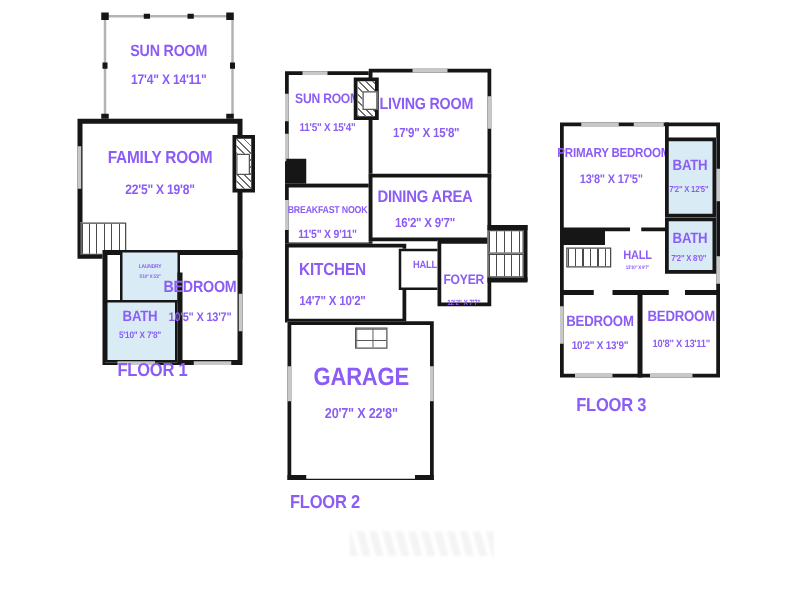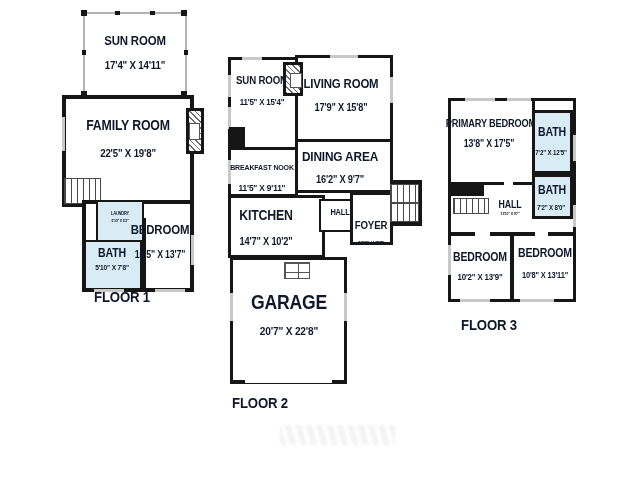--- a/index.html
+++ b/index.html
@@ -1,18 +1,18 @@
 <!DOCTYPE html>
 <html><head>
 <meta charset="utf-8">
 <style>
   html,body { margin:0; padding:0; background:#ffffff; }
   .canvas {
     position:relative; width:640px; height:480px; background:#ffffff;
-    font-family:"Liberation Sans", sans-serif; color:#0f172a; overflow:hidden;
+    font-family:"Liberation Sans", sans-serif; color:#8b5cf6; overflow:hidden;
   }
   .floor { position:absolute; }
   .room {
     position:absolute; box-sizing:border-box;
     border:3px solid #161616; background:#ffffff;
   }
   .thin { border-width:2px; }
   .blue { background:#d9ecf5; }
   .lite { border-color:#b3b3b3; }
   .wall { position:absolute; background:#161616; }

